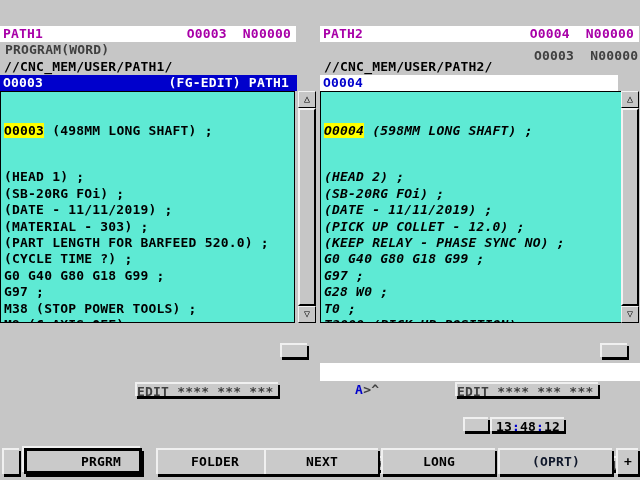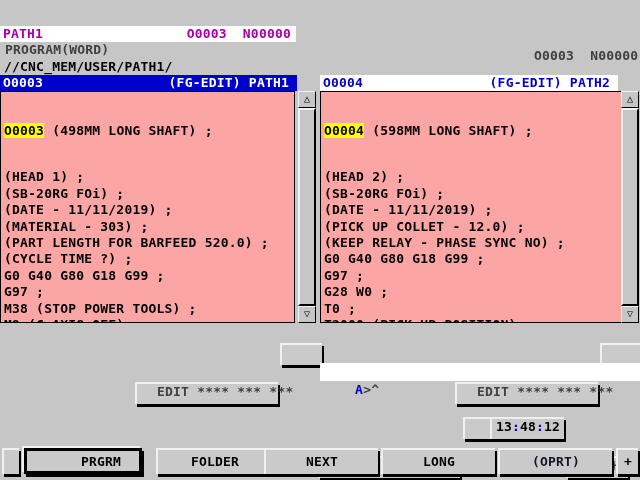--- a/index.html
+++ b/index.html
@@ -10,30 +10,30 @@
   .abs{position:absolute;}
   .mag{color:#404040;margin-top:39px;}
   .blue{color:#0000cc;}
   .green{color:#0f172a;}
   .pathbar{height:16px;line-height:16px;background:#ffffff;color:#a800a8;
            display:flex;justify-content:space-between;padding:0 5px 0 3px;}
   .dir{height:15px;line-height:15px;color:#000;}
   .selbar{height:16px;line-height:16px;display:flex;justify-content:space-between;padding:0 8px 0 3px;}
   .selbar.active{background:#0000cc;color:#ffffff;}
   .selbar.inactive{background:#ffffff;color:#0000cc;}
-  .listing{border:1px solid #000;padding:1px 0 0 3px;overflow:hidden;background:#fca5a5;}
+  .listing{border:1px solid #000;padding:1px 0 0 3px;overflow:hidden;background:#5eead4;}
   .pline{height:16.4px;line-height:16.4px;}
   .hl{background:#ffff00;color:#000;}
   .sbar{width:18px;display:flex;flex-direction:column;}
   .sbtn{height:17px;background:#c6c6c6;border:1px solid #000;border-top-color:#f2f2f2;border-left-color:#f2f2f2;
         text-align:center;line-height:14px;font-size:10px;padding:0;}
   .sthumb{flex:1;background:#c6c6c6;border-top:2px solid #f2f2f2;border-left:2px solid #f2f2f2;
           border-right:2px solid #000;border-bottom:2px solid #000;}
-  .raised{height:22px;line-height:15px;background:#cacaca;border-top:2px solid #f0f0f0;border-left:2px solid #f0f0f0;
-          box-shadow:2px 3px 0 #000;padding:0 20px;}
+  .raised{height:14px;line-height:15px;background:#cacaca;border-top:2px solid #f0f0f0;border-left:2px solid #f0f0f0;
+          box-shadow:2px 3px 0 #000;padding:0 0;}
   .input{background:#ffffff;height:18px;line-height:18px;padding-left:3px;}
   .skey{height:26px;line-height:23px;background:#cacaca;border-top:2px solid #f0f0f0;border-left:2px solid #f0f0f0;
         box-shadow:2px 3px 0 #000;text-align:center;}
   .skey.selected{border:3px solid #000;line-height:21px;box-shadow:2px 3px 0 #000,-2px -2px 0 #f0f0f0;padding-left:36px;}
   .clockbox{display:flex;justify-content:center;text-align:center;}
 </style>
 </head>
 <body>
 
 <div id="screen">
@@ -53,25 +53,29 @@
   <div class="abs listing" style="left:0;top:91px;width:295px;height:232px;">
     <div class="pline"><span class="hl">O0003</span><span> (498MM LONG SHAFT) ;</span></div>
     <div><div class="pline">(HEAD 1) ;</div><div class="pline">(SB-20RG FOi) ;</div><div class="pline">(DATE - 11/11/2019) ;</div><div class="pline">(MATERIAL - 303) ;</div><div class="pline">(PART LENGTH FOR BARFEED 520.0) ;</div><div class="pline">(CYCLE TIME ?) ;</div><div class="pline">G0 G40 G80 G18 G99 ;</div><div class="pline">G97 ;</div><div class="pline">M38 (STOP POWER TOOLS) ;</div><div class="pline">M9 (C AXIS OFF) ;</div></div>
   </div>
   <div class="abs sbar" style="left:298px;top:91px;height:232px;">
     <div class="sbtn">△</div>
     <div class="sthumb"></div>
     <div class="sbtn">▽</div>
   </div>
 
+  <div class="abs pathbar" style="left:320px;top:26px;width:319px;">
+    <span>PATH2</span>
+    <span>O0004  N00000</span>
+  </div>
+  <div class="abs dir" style="left:324px;top:59px;">//CNC_MEM/USER/PATH2/</div>
   <div class="abs selbar inactive" style="left:320px;top:75px;width:298px;">
     <span>O0004</span>
-    <span>(FG-EDIT) PATH2</span>
   </div>
-  <div class="abs listing" style="left:320px;top:91px;width:310px;height:232px;">
+  <div class="abs listing" style="left:320px;top:91px;width:310px;height:232px;font-style:italic;">
     <div class="pline"><span class="hl">O0004</span><span> (598MM LONG SHAFT) ;</span></div>
     <div><div class="pline">(HEAD 2) ;</div><div class="pline">(SB-20RG FOi) ;</div><div class="pline">(DATE - 11/11/2019) ;</div><div class="pline">(PICK UP COLLET - 12.0) ;</div><div class="pline">(KEEP RELAY - PHASE SYNC NO) ;</div><div class="pline">G0 G40 G80 G18 G99 ;</div><div class="pline">G97 ;</div><div class="pline">G28 W0 ;</div><div class="pline">T0 ;</div><div class="pline">T2000 (PICK-UP POSITION) ;</div></div>
   </div>
   <div class="abs sbar" style="left:621px;top:91px;height:232px;">
     <div class="sbtn">△</div>
     <div class="sthumb"></div>
     <div class="sbtn">▽</div>
   </div>
 
   <div class="abs raised mag" style="left:135px;top:343px;width:143px;">EDIT **** *** ***</div>

